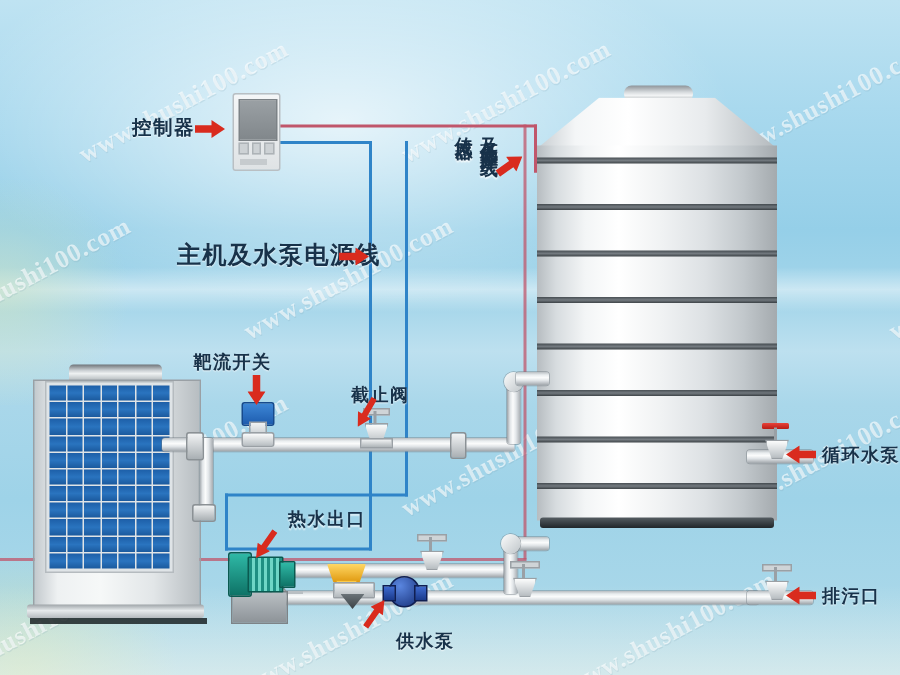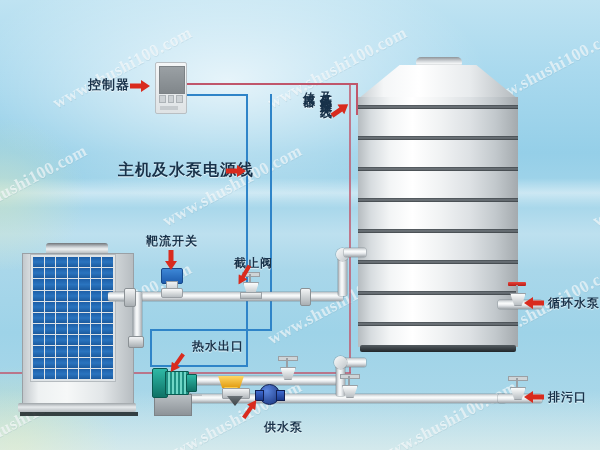--- a/index.html
+++ b/index.html
@@ -431,21 +431,21 @@
       </svg>
   </div>
 
   <div class="lbl" style="left:118px;top:160px;font-size:16px;">主机及水泵电源线</div>
   <div class="arrow" style="left:226px;top:165px;">
     <svg width="20" height="12" viewBox="0 0 20 12">
         <polygon points="0,3.5 11,3.5 11,0 20,6 11,12 11,8.5 0,8.5" fill="#d92b1e"></polygon>
       </svg>
   </div>
 
-  <div class="lbl" style="left:146px;top:233px;font-size:12px;">靶流开关</div>
+  <div class="lbl" style="left:129px;top:233px;font-size:12px;">靶流开关</div>
   <div class="arrow" style="left:165px;top:250px;">
     <svg width="12" height="20" viewBox="0 0 12 20">
         <polygon points="3.5,0 8.5,0 8.5,11 12,11 6,20 0,11 3.5,11" fill="#d92b1e"></polygon>
       </svg>
   </div>
 
   <div class="lbl" style="left:234px;top:255px;font-size:12px;">截止阀</div>
   <div class="arrow" style="left:239px;top:264px;transform:rotate(30deg);">
     <svg width="10" height="22" viewBox="0 0 10 22">
         <polygon points="3,0 7,0 7,13 10,13 5,22 0,13 3,13" fill="#d92b1e"></polygon>

